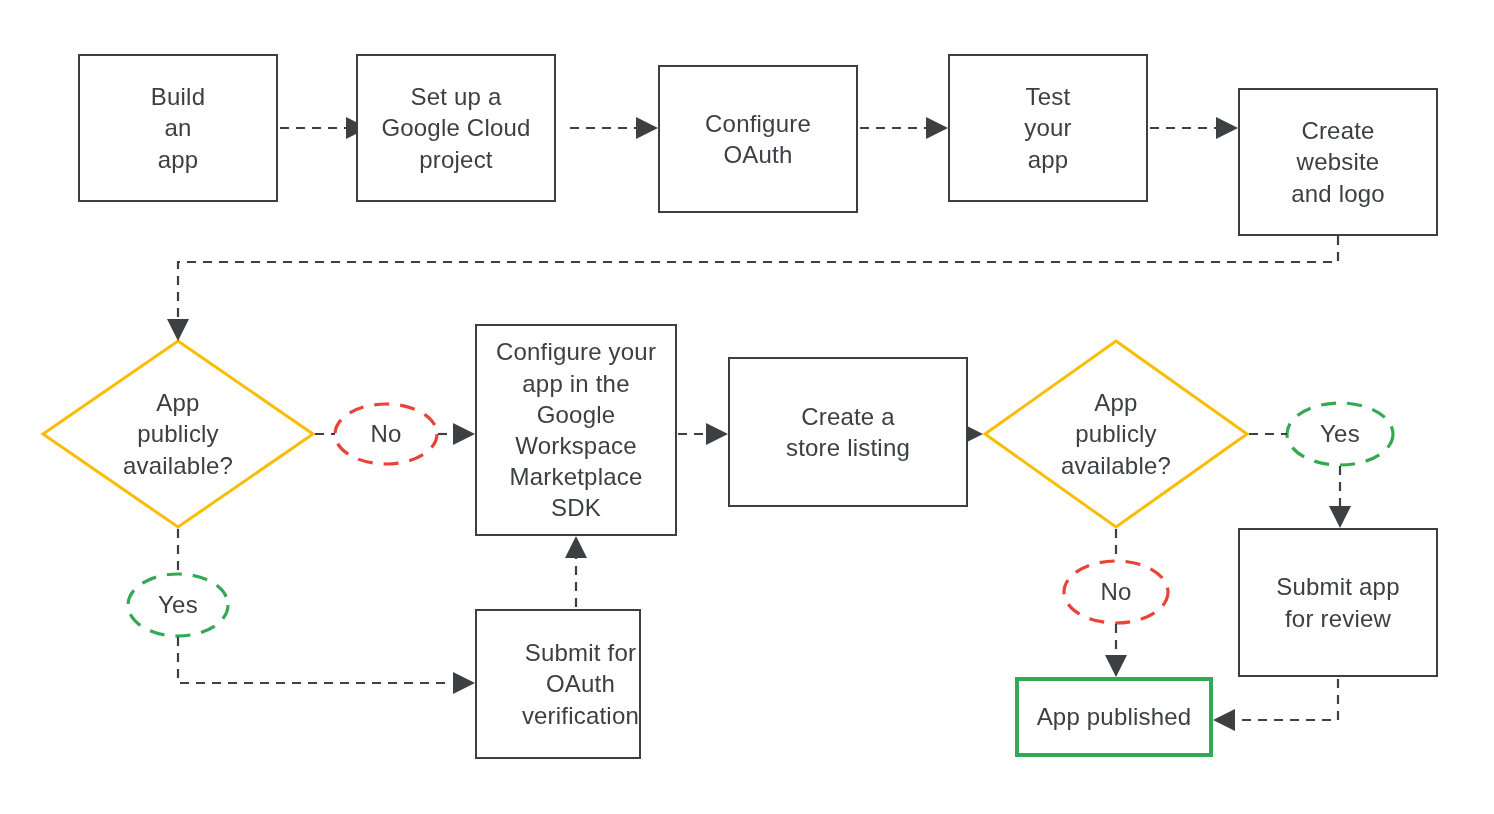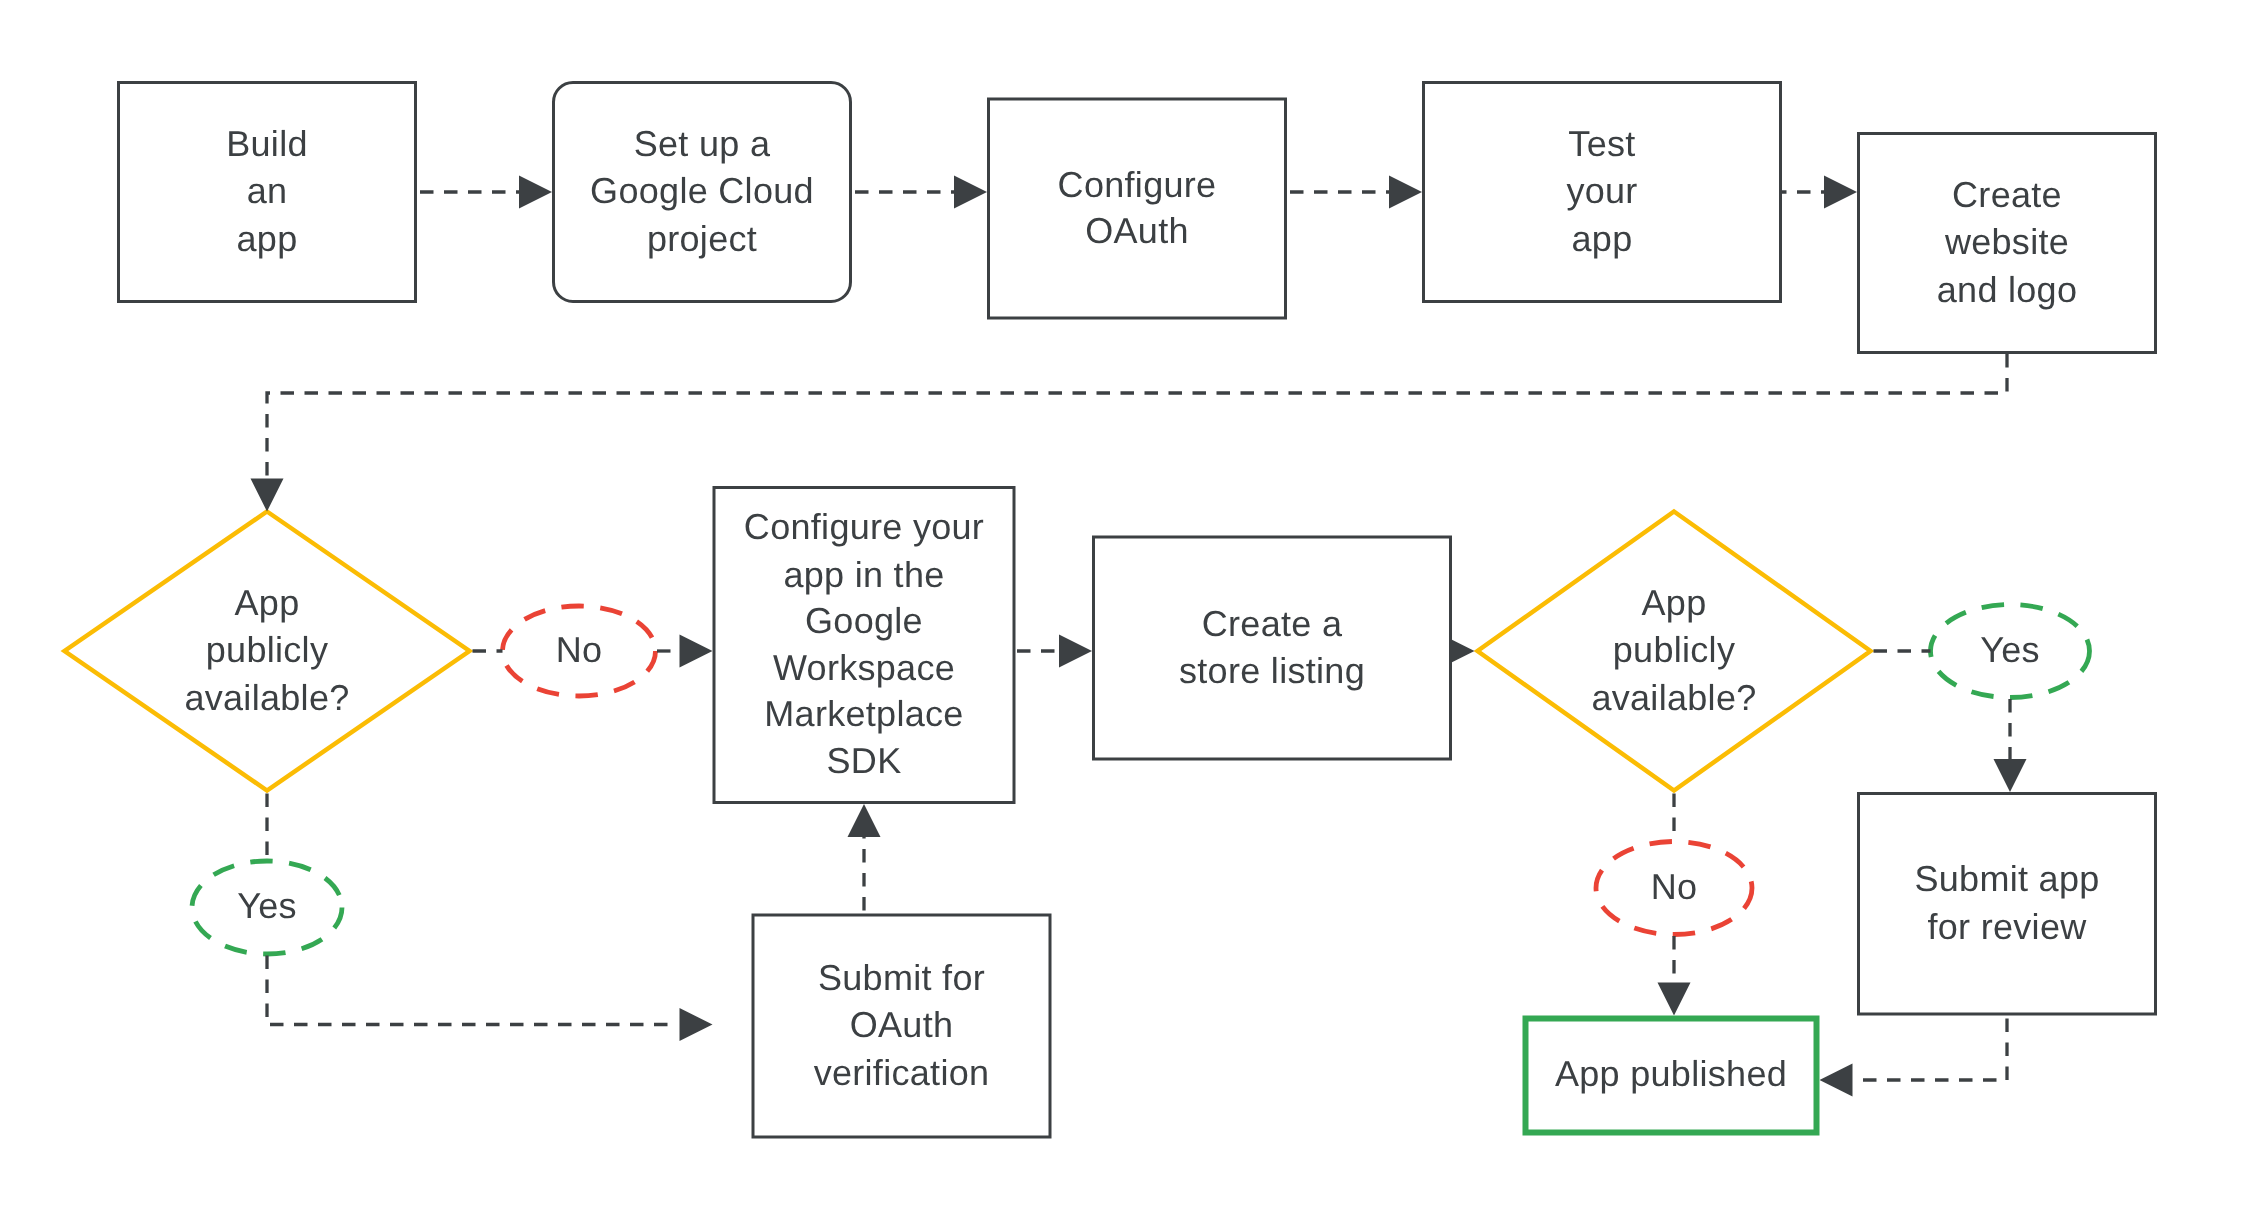--- a/index.html
+++ b/index.html
@@ -126,30 +126,30 @@
     <polygon class="arrow" points="475,683 453,672 453,694"></polygon>
     <polygon class="arrow" points="576,536 565,558 587,558"></polygon>
     <polygon class="arrow" points="1116,677 1105,655 1127,655"></polygon>
   </svg>
 
   <div class="node" style="left:78px; top:54px; width:200px; height:148px;">
     <div class="label">Build
 an
 app</div>
   </div>
-  <div class="node" style="left:368px; top:54px; width:200px; height:148px;border-radius:14px;">
+  <div class="node" style="left:356px; top:54px; width:200px; height:148px;">
     <div class="label">Set up a
 Google Cloud
 project</div>
   </div>
   <div class="node" style="left:658px; top:54px; width:200px; height:148px;margin-top:11px;">
     <div class="label">Configure
 OAuth</div>
   </div>
-  <div class="node" style="left:948px; top:54px; width:240px; height:148px;">
+  <div class="node" style="left:948px; top:54px; width:200px; height:148px;">
     <div class="label">Test
 your
 app</div>
   </div>
   <div class="node" style="left:1238px; top:54px; width:200px; height:148px;margin-top:34px;">
     <div class="label">Create
 website
 and logo</div>
   </div>
   <div class="node" style="left:475px; top:324px; width:202px; height:212px;">
@@ -157,21 +157,21 @@
 app in the
 Google
 Workspace
 Marketplace
 SDK</div>
   </div>
   <div class="node" style="left:728px; top:357px; width:240px; height:150px;">
     <div class="label">Create a
 store listing</div>
   </div>
-  <div class="node" style="left:501px; top:609px; width:200px; height:150px;">
+  <div class="node" style="left:475px; top:609px; width:166px; height:150px;justify-content:flex-end;">
     <div class="label">Submit for
 OAuth
 verification</div>
   </div>
   <div class="node" style="left:1238px; top:528px; width:200px; height:149px;">
     <div class="label">Submit app
 for review</div>
   </div>
   <div class="node published" style="left:1015px; top:677px; width:198px; height:80px;">
     <div class="label">App published</div>

